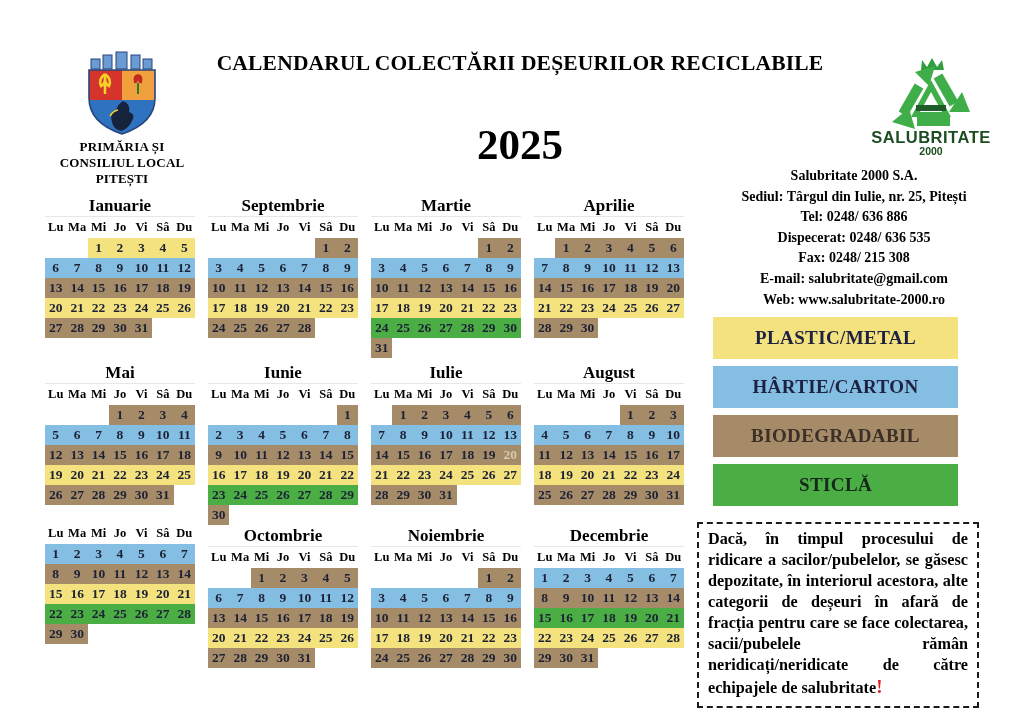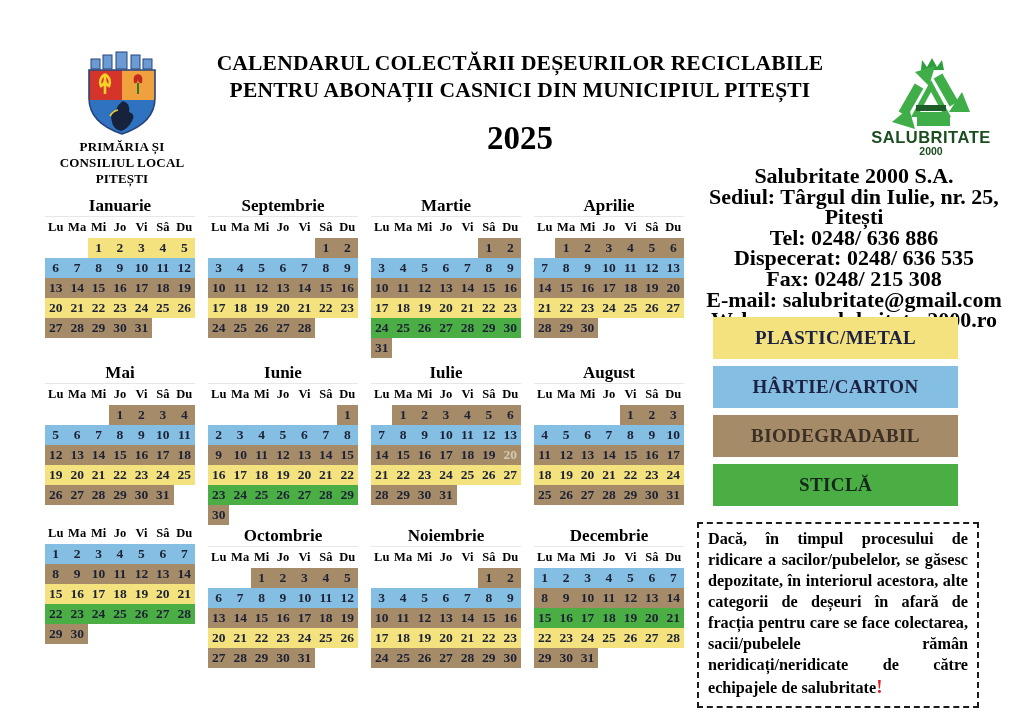--- a/index.html
+++ b/index.html
@@ -17,21 +17,21 @@
   .coa svg { display:block; margin:0 auto; }
   .coa-caption { margin-top:3px; font-size:13px; font-weight:bold; line-height:16px; letter-spacing:.2px; }
 
   .header-title {
     position:absolute; left:185px; top:50px; width:670px;
     text-align:center; font-weight:bold; font-size:21.5px; line-height:27px;
     letter-spacing:.2px;
   }
   .year {
     position:absolute; left:185px; top:120px; width:670px;
-    text-align:center; font-weight:bold; font-size:33px;
+    text-align:center; font-weight:bold; font-size:43px;
   }
 
   .salub { position:absolute; left:862px; top:50px; width:138px; text-align:center; }
   .salub svg { display:block; margin:0 auto; }
   .salub-name { font-size:16.5px; font-weight:bold; letter-spacing:.5px; color:#1c4d20;
                 font-family:"Liberation Sans", sans-serif; margin-top:-2px; }
   .salub-year { font-size:10.5px; font-weight:bold; color:#1c4d20;
                 font-family:"Liberation Sans", sans-serif; margin-top:-2px; }
 
   
@@ -51,21 +51,21 @@
   .cell {
     text-align:center; font-weight:bold; font-size:13.5px; line-height:20px;
     color:#1c2135;
   }
   .hdr .cell { font-size:12.5px; line-height:15px; color:#000; }
   .cell.faded { color:#d4c9b2; }
 
   
   .contact {
     position:absolute; left:686px; top:166px; width:336px;
-    text-align:center; font-weight:bold; font-size:22px; line-height:20.6px;
+    text-align:center; font-weight:bold; font-size:14px; line-height:20.6px;
   }
   .legend { position:absolute; left:713px; top:317px; width:245px; }
   .legend-item {
     height:42px; margin-bottom:7px;
     display:flex; align-items:center; justify-content:center;
     font-weight:bold; font-size:19px; letter-spacing:.4px;
   }
   .note-box {
     position:absolute; left:697px; top:522px; width:282px;
     border:2px dashed #1b1b1b;
@@ -106,21 +106,20 @@
   </svg>
   <div class="coa-caption">
     <div>PRIMĂRIA ȘI</div>
     <div>CONSILIUL LOCAL</div>
     <div>PITEȘTI</div>
   </div>
 </div>
 
 <div class="header-title">
   <div>CALENDARUL COLECTĂRII DEȘEURILOR RECICLABILE</div>
-  <div>PENTRU ABONAȚII CASNICI DIN MUNICIPIUL PITEȘTI</div>
 </div>
 <div class="year">2025</div>
 
 <div class="salub">
   <svg width="106" height="80" viewBox="0 0 106 80">
     <path d="M44,10 l5,7 l5,-9 l5,9 l5,-7 l2,10 h-23 z" fill="#2f9e3f"></path>
     <g stroke="#3fae49" stroke-width="10" fill="none">
       <path d="M25,64 L41,36"></path>
       <path d="M60,26 L76,54"></path>
       <path d="M72,71 L39,71"></path>

